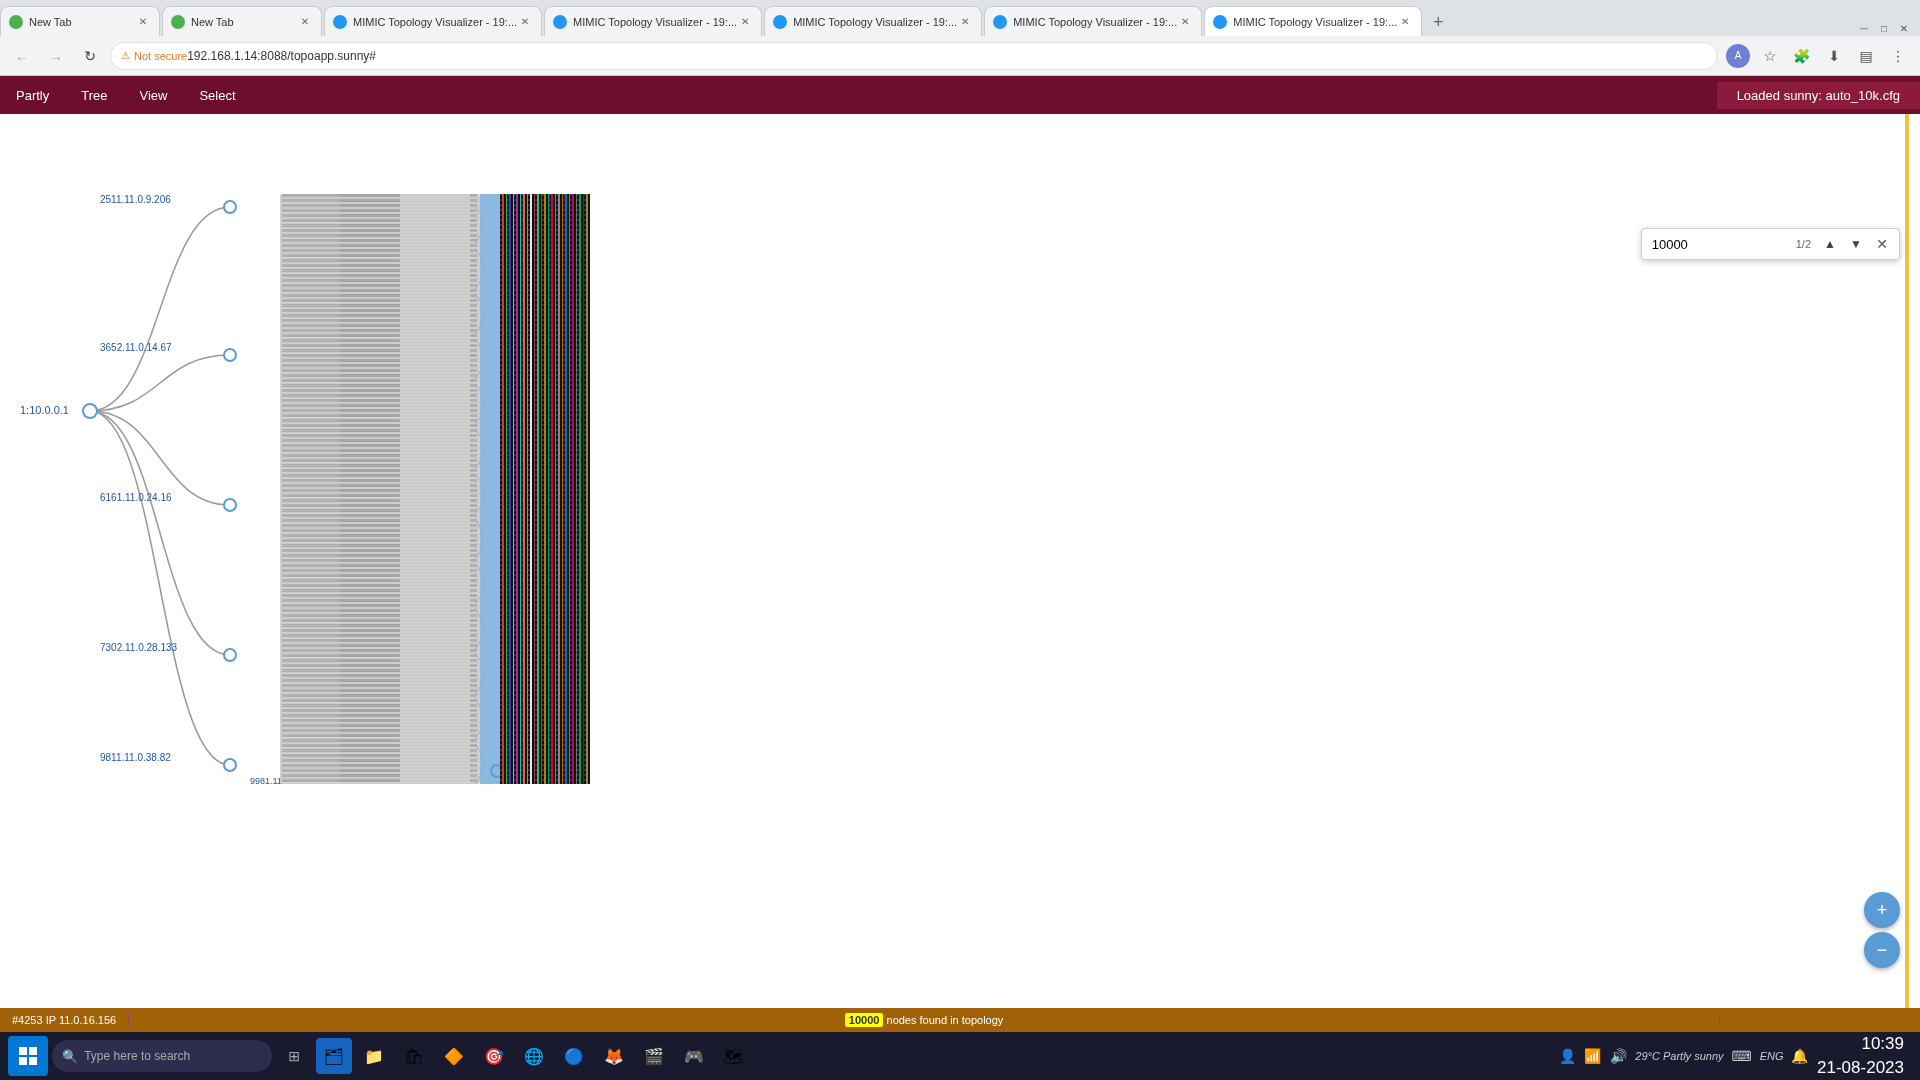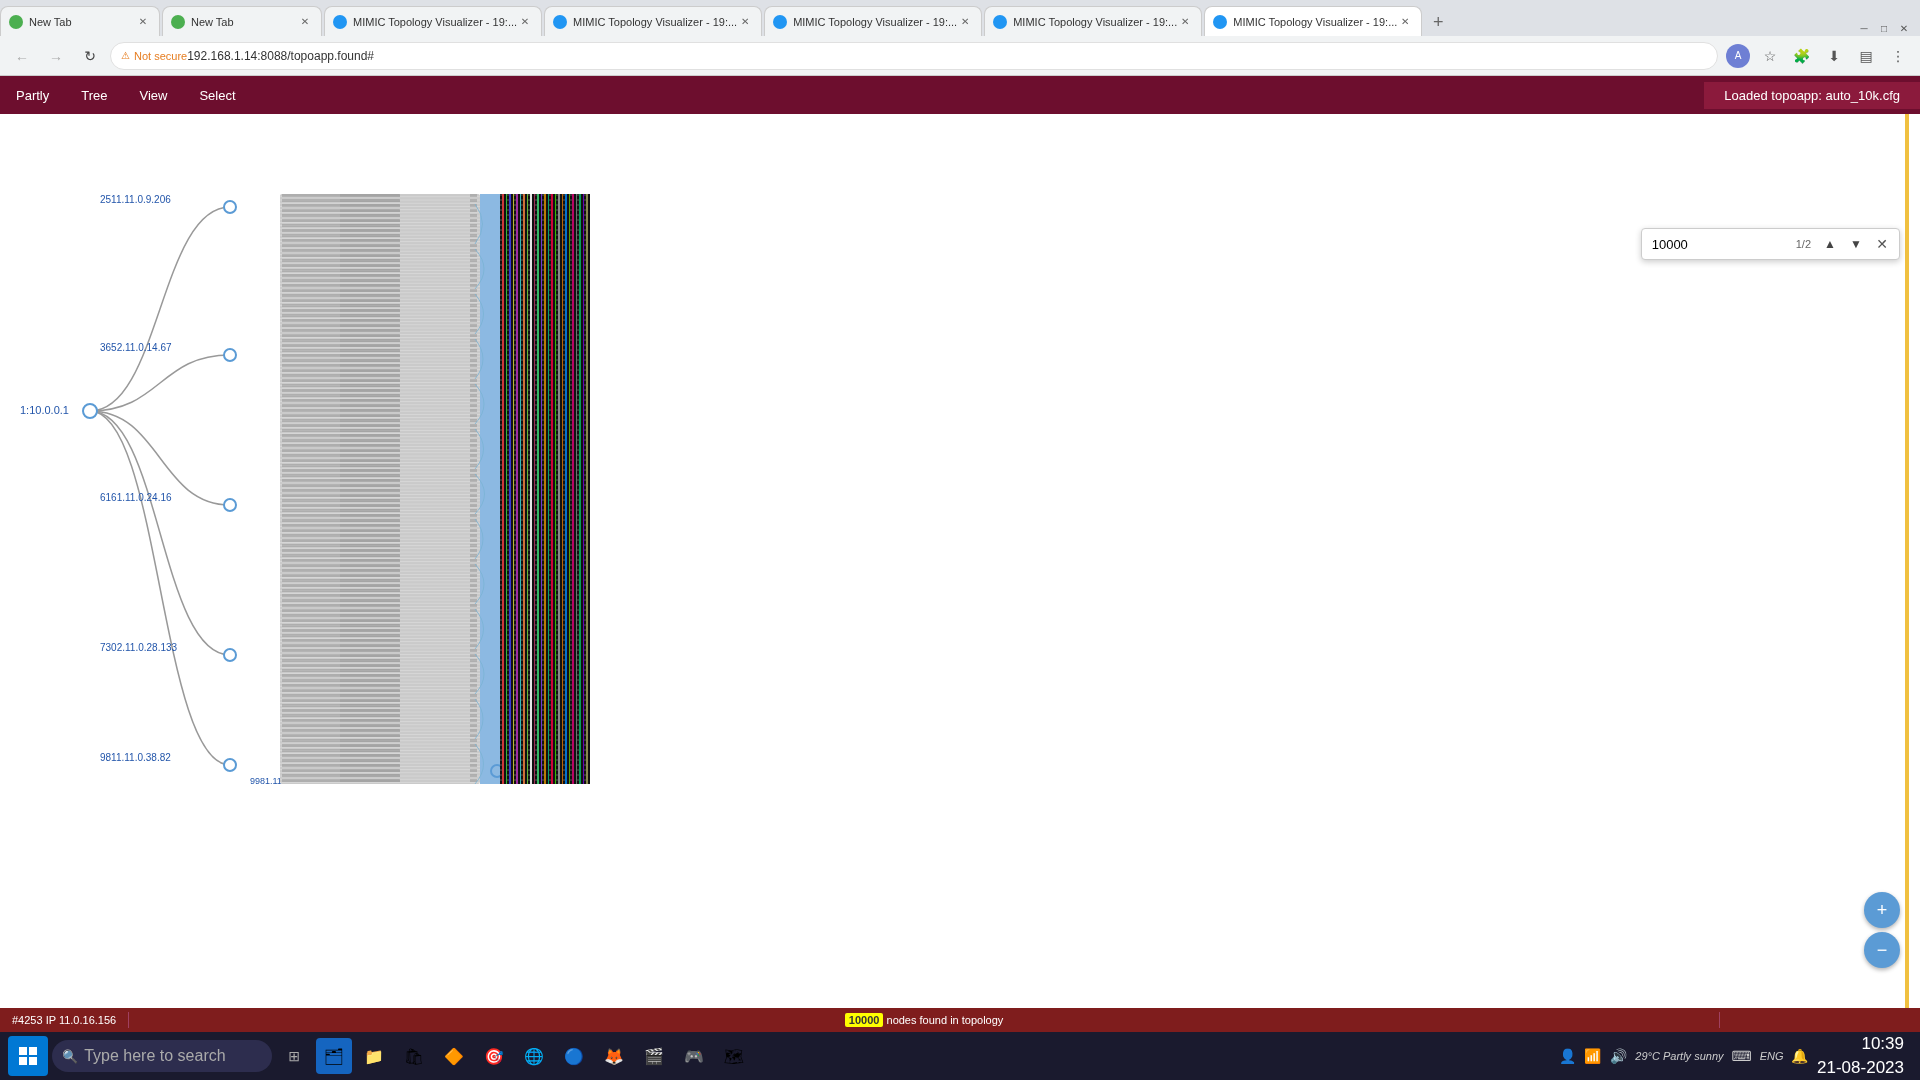--- a/index.html
+++ b/index.html
@@ -127,21 +127,21 @@
     .main-content {
       flex: 1;
       position: relative;
       overflow: hidden;
       background: #fff;
     }
 
     
     .status-bar {
       height: 24px;
-      background: #7f1d1d;
+      background: #a16207;
       display: flex;
       align-items: center;
       position: relative;
     }
     .status-left {
       color: #fff;
       font-size: 11px;
       padding: 0 12px;
       white-space: nowrap;
     }
@@ -178,21 +178,21 @@
       background: #2d2d4e;
       border-radius: 16px;
       display: flex;
       align-items: center;
       padding: 0 10px;
       gap: 6px;
       min-width: 220px;
       cursor: text;
     }
     .taskbar-search-icon { color: #aaa; font-size: 13px; }
-    .taskbar-search-text { color: #aaa; font-size: 16px; }
+    .taskbar-search-text { color: #aaa; font-size: 12px; }
     .taskbar-app {
       width: 36px; height: 36px;
       border-radius: 4px;
       display: flex; align-items: center; justify-content: center;
       cursor: pointer;
       font-size: 18px;
     }
     .taskbar-spacer { flex: 1; }
     .taskbar-tray { display: flex; align-items: center; gap: 8px; padding: 0 8px; }
     .tray-icon { font-size: 14px; color: #ccc; cursor: pointer; }
@@ -300,41 +300,41 @@
     </div>
   </div>
 
   <div class="address-bar">
     <div class="nav-btn disabled">←</div>
     <div class="nav-btn disabled">→</div>
     <div class="nav-btn">↻</div>
     <div class="addr-box">
       <span class="address-lock">⚠</span>
       <span style="color:#e67e22;font-size:11px;margin-right:0;">Not secure</span>
-      <span>192.168.1.14:8088/topoapp.found#</span>
+      <span>192.168.1.14:8088/topoapp.sunny#</span>
     </div>
     <div class="toolbar-icons">
       <div class="toolbar-icon">
         <div class="avatar">A</div>
       </div>
       <div class="toolbar-icon">☆</div>
       <div class="toolbar-icon">🧩</div>
       <div class="toolbar-icon">⬇</div>
       <div class="toolbar-icon">▤</div>
       <div class="toolbar-icon">⋮</div>
     </div>
   </div>
 
   <div class="app-menu">
     <div class="menu-item">Partly</div>
     <div class="menu-item">Tree</div>
     <div class="menu-item">View</div>
     <div class="menu-item">Select</div>
     <div class="menu-spacer"></div>
-    <div class="config-badge">Loaded topoapp: auto_10k.cfg</div>
+    <div class="config-badge">Loaded sunny: auto_10k.cfg</div>
   </div>
 
   <div class="main-content" style="height: calc(1080px - 36px - 40px - 38px - 24px - 48px);">
 
     <div class="find-bar">
       <input class="find-input" type="text" value="10000" style="">
       <span class="find-count">1/2</span>
       <button class="find-btn">▲</button>
       <button class="find-btn">▼</button>
       <button class="find-close">✕</button>

